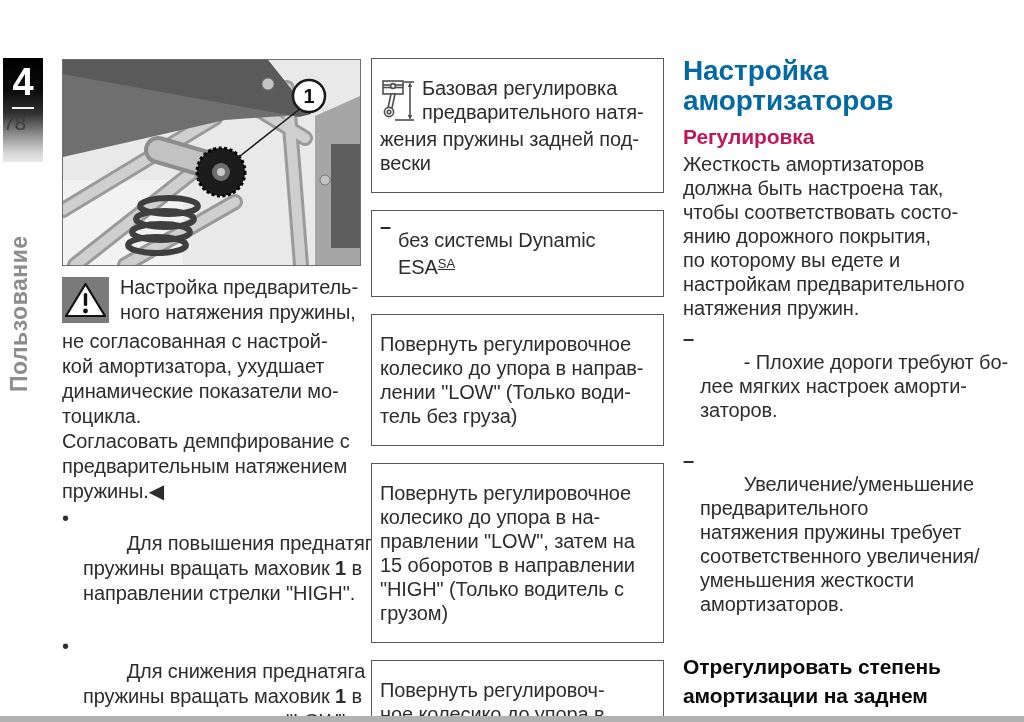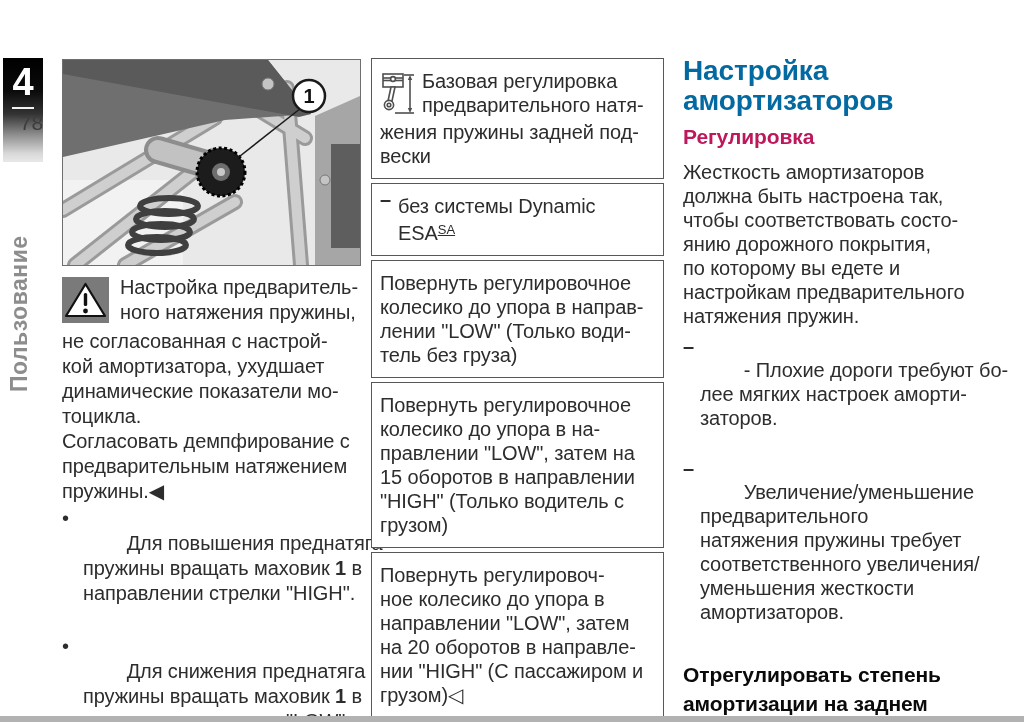--- a/index.html
+++ b/index.html
@@ -5,51 +5,51 @@
   html,body{margin:0;padding:0;background:#fff;}
   .page{position:relative;width:1024px;height:722px;background:#fff;overflow:hidden;
         font-family:"Liberation Sans",sans-serif;color:#2d2d2d;letter-spacing:-0.1px;}
   .pre{white-space:pre;}
 
   
   .chapter-tab{position:absolute;left:3px;top:58px;width:40px;height:104px;
     background:linear-gradient(180deg,#000 0%,#0b0b0b 32%,#333 54%,#8f8f8f 74%,#d9d9d9 92%,#e8e8e8 100%);}
   .chapter-num{font-size:38px;font-weight:bold;color:#fff;text-align:center;line-height:44px;margin-top:2px;}
   .chapter-line{width:22px;border-top:2px solid #f2f2f2;margin:3px auto 2px auto;}
-  .page-num{font-size:21px;color:#3d3d3d;text-align:right;}
+  .page-num{font-size:21px;color:#3d3d3d;text-align:left;}
 
   
   .vlabel-wrap{position:absolute;left:6px;top:392px;width:30px;height:0;}
   .vlabel{display:inline-block;transform:rotate(-90deg);transform-origin:0 0;
     white-space:nowrap;font-size:23px;font-weight:bold;color:#8d8d8d;letter-spacing:0.5px;}
 
   
   .photo{position:absolute;left:62px;top:59px;width:297px;height:205px;
     border:1px solid #6f6f6f;box-sizing:content-box;background:#e9e9e9;}
 
   
   .left-col{position:absolute;left:62px;top:275px;width:304px;font-size:20px;line-height:25px;}
   .warn-icon{float:left;width:47px;height:46px;background:#7a7a7a;margin:2px 11px 6px 0;}
   .bullet-list{list-style:none;margin:2px 0 0 0;padding:0;}
   .bullet-list li{position:relative;padding-left:21px;margin:0 0 3px 0;}
   .bmark{position:absolute;left:0;top:0;}
 
   
   .mid-col{position:absolute;left:371px;top:58px;width:293px;font-size:20px;line-height:24px;}
-  .cell{border:1px solid #585858;padding:10px 8px;margin-bottom:4px;background:#fff;box-sizing:border-box;}
+  .cell{border:1px solid #585858;padding:17px 8px;margin-bottom:17px;background:#fff;box-sizing:border-box;}
   .cell-icon{float:left;width:36px;height:48px;margin:1px 6px 2px 0;}
   .variant{position:relative;padding-left:26px;}
   .dmark{position:absolute;left:8px;top:3px;font-weight:bold;}
   .variant sup{font-size:13px;vertical-align:6px;letter-spacing:0;text-decoration:underline;}
 
   
   .right-col{position:absolute;left:683px;top:56px;width:320px;font-size:20px;line-height:24px;}
   .r-title{font-size:28px;line-height:30px;font-weight:bold;color:#0369a1;margin:0;}
   .r-sub{font-size:21px;line-height:26px;font-weight:bold;color:#be185d;margin:8px 0 0 0;}
-  .r-intro{margin-top:10px;}
+  .r-intro{margin-top:2px;}
   .dash-list{margin-top:6px;}
   .ditem{position:relative;padding-left:17px;margin-bottom:2px;}
   .ditem .dmark2{position:absolute;left:0;top:0;font-weight:bold;}
   .r-subheading{font-size:21px;line-height:29px;font-weight:bold;color:#0a0a0a;margin:12px 0 0 0;}
 
   .bottom-bar{position:absolute;left:0;top:716px;width:1024px;height:6px;background:#b2b2b2;}
 </style>
 </head>
 <body>
 

